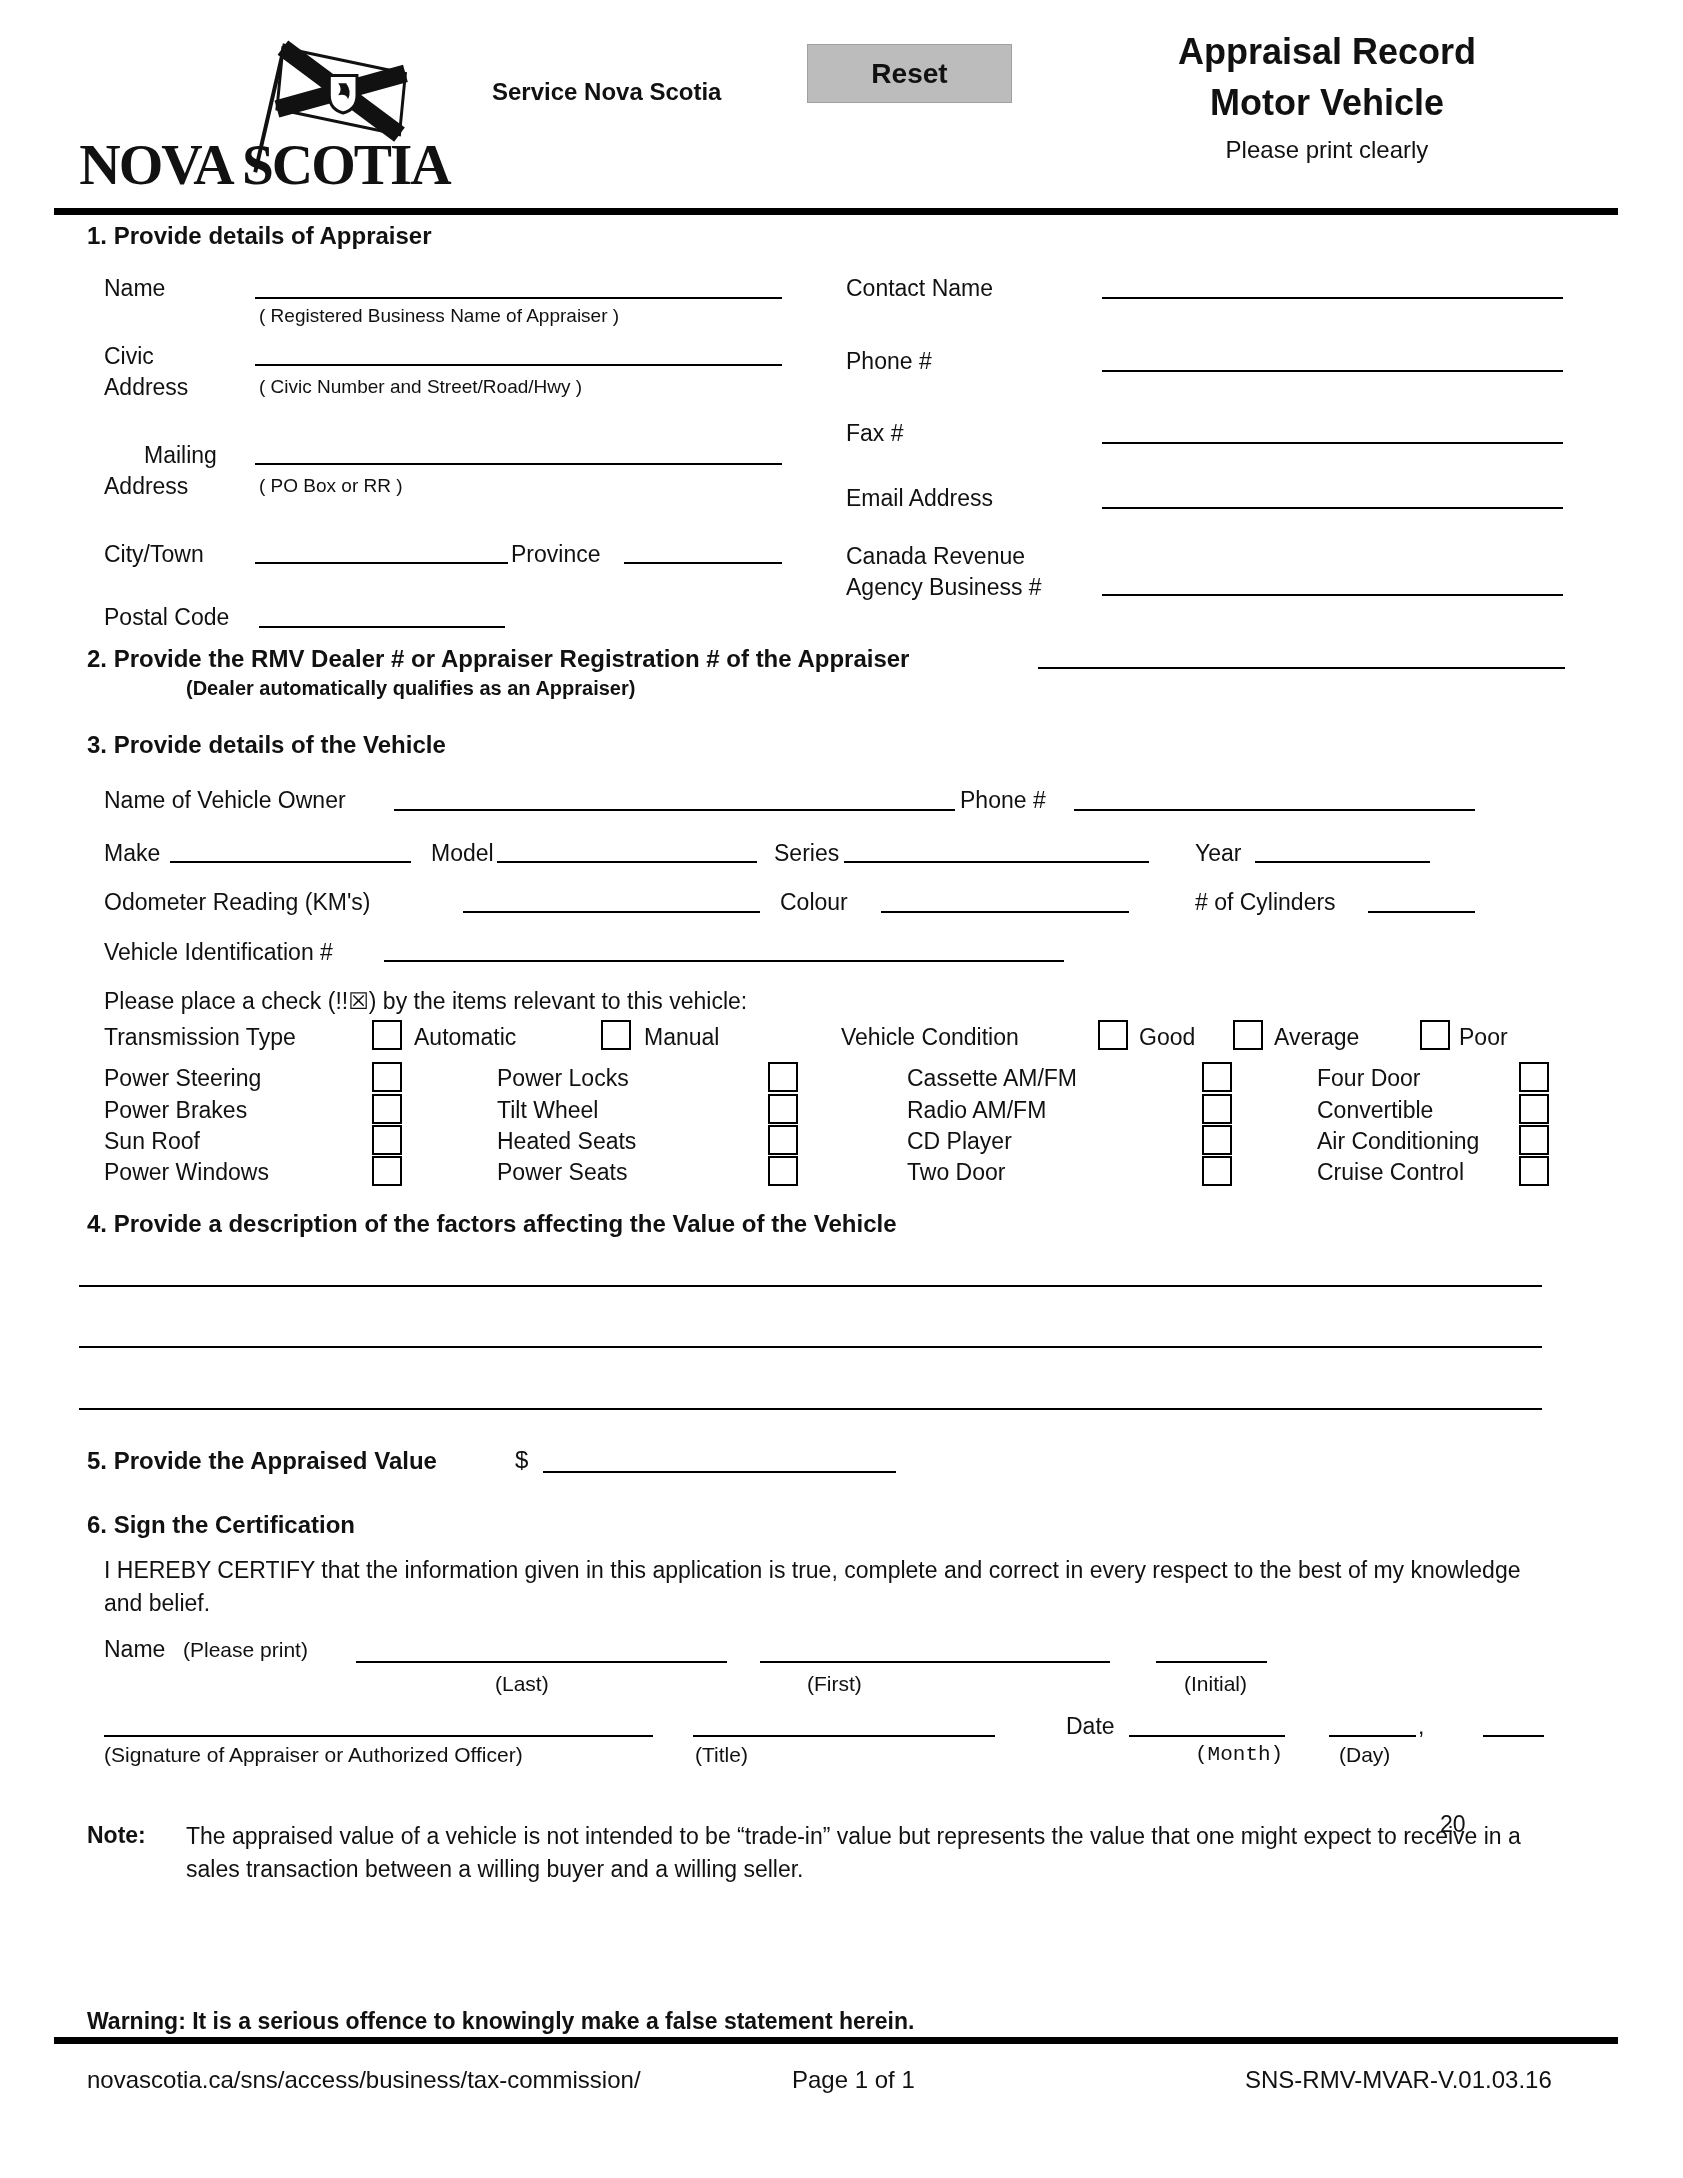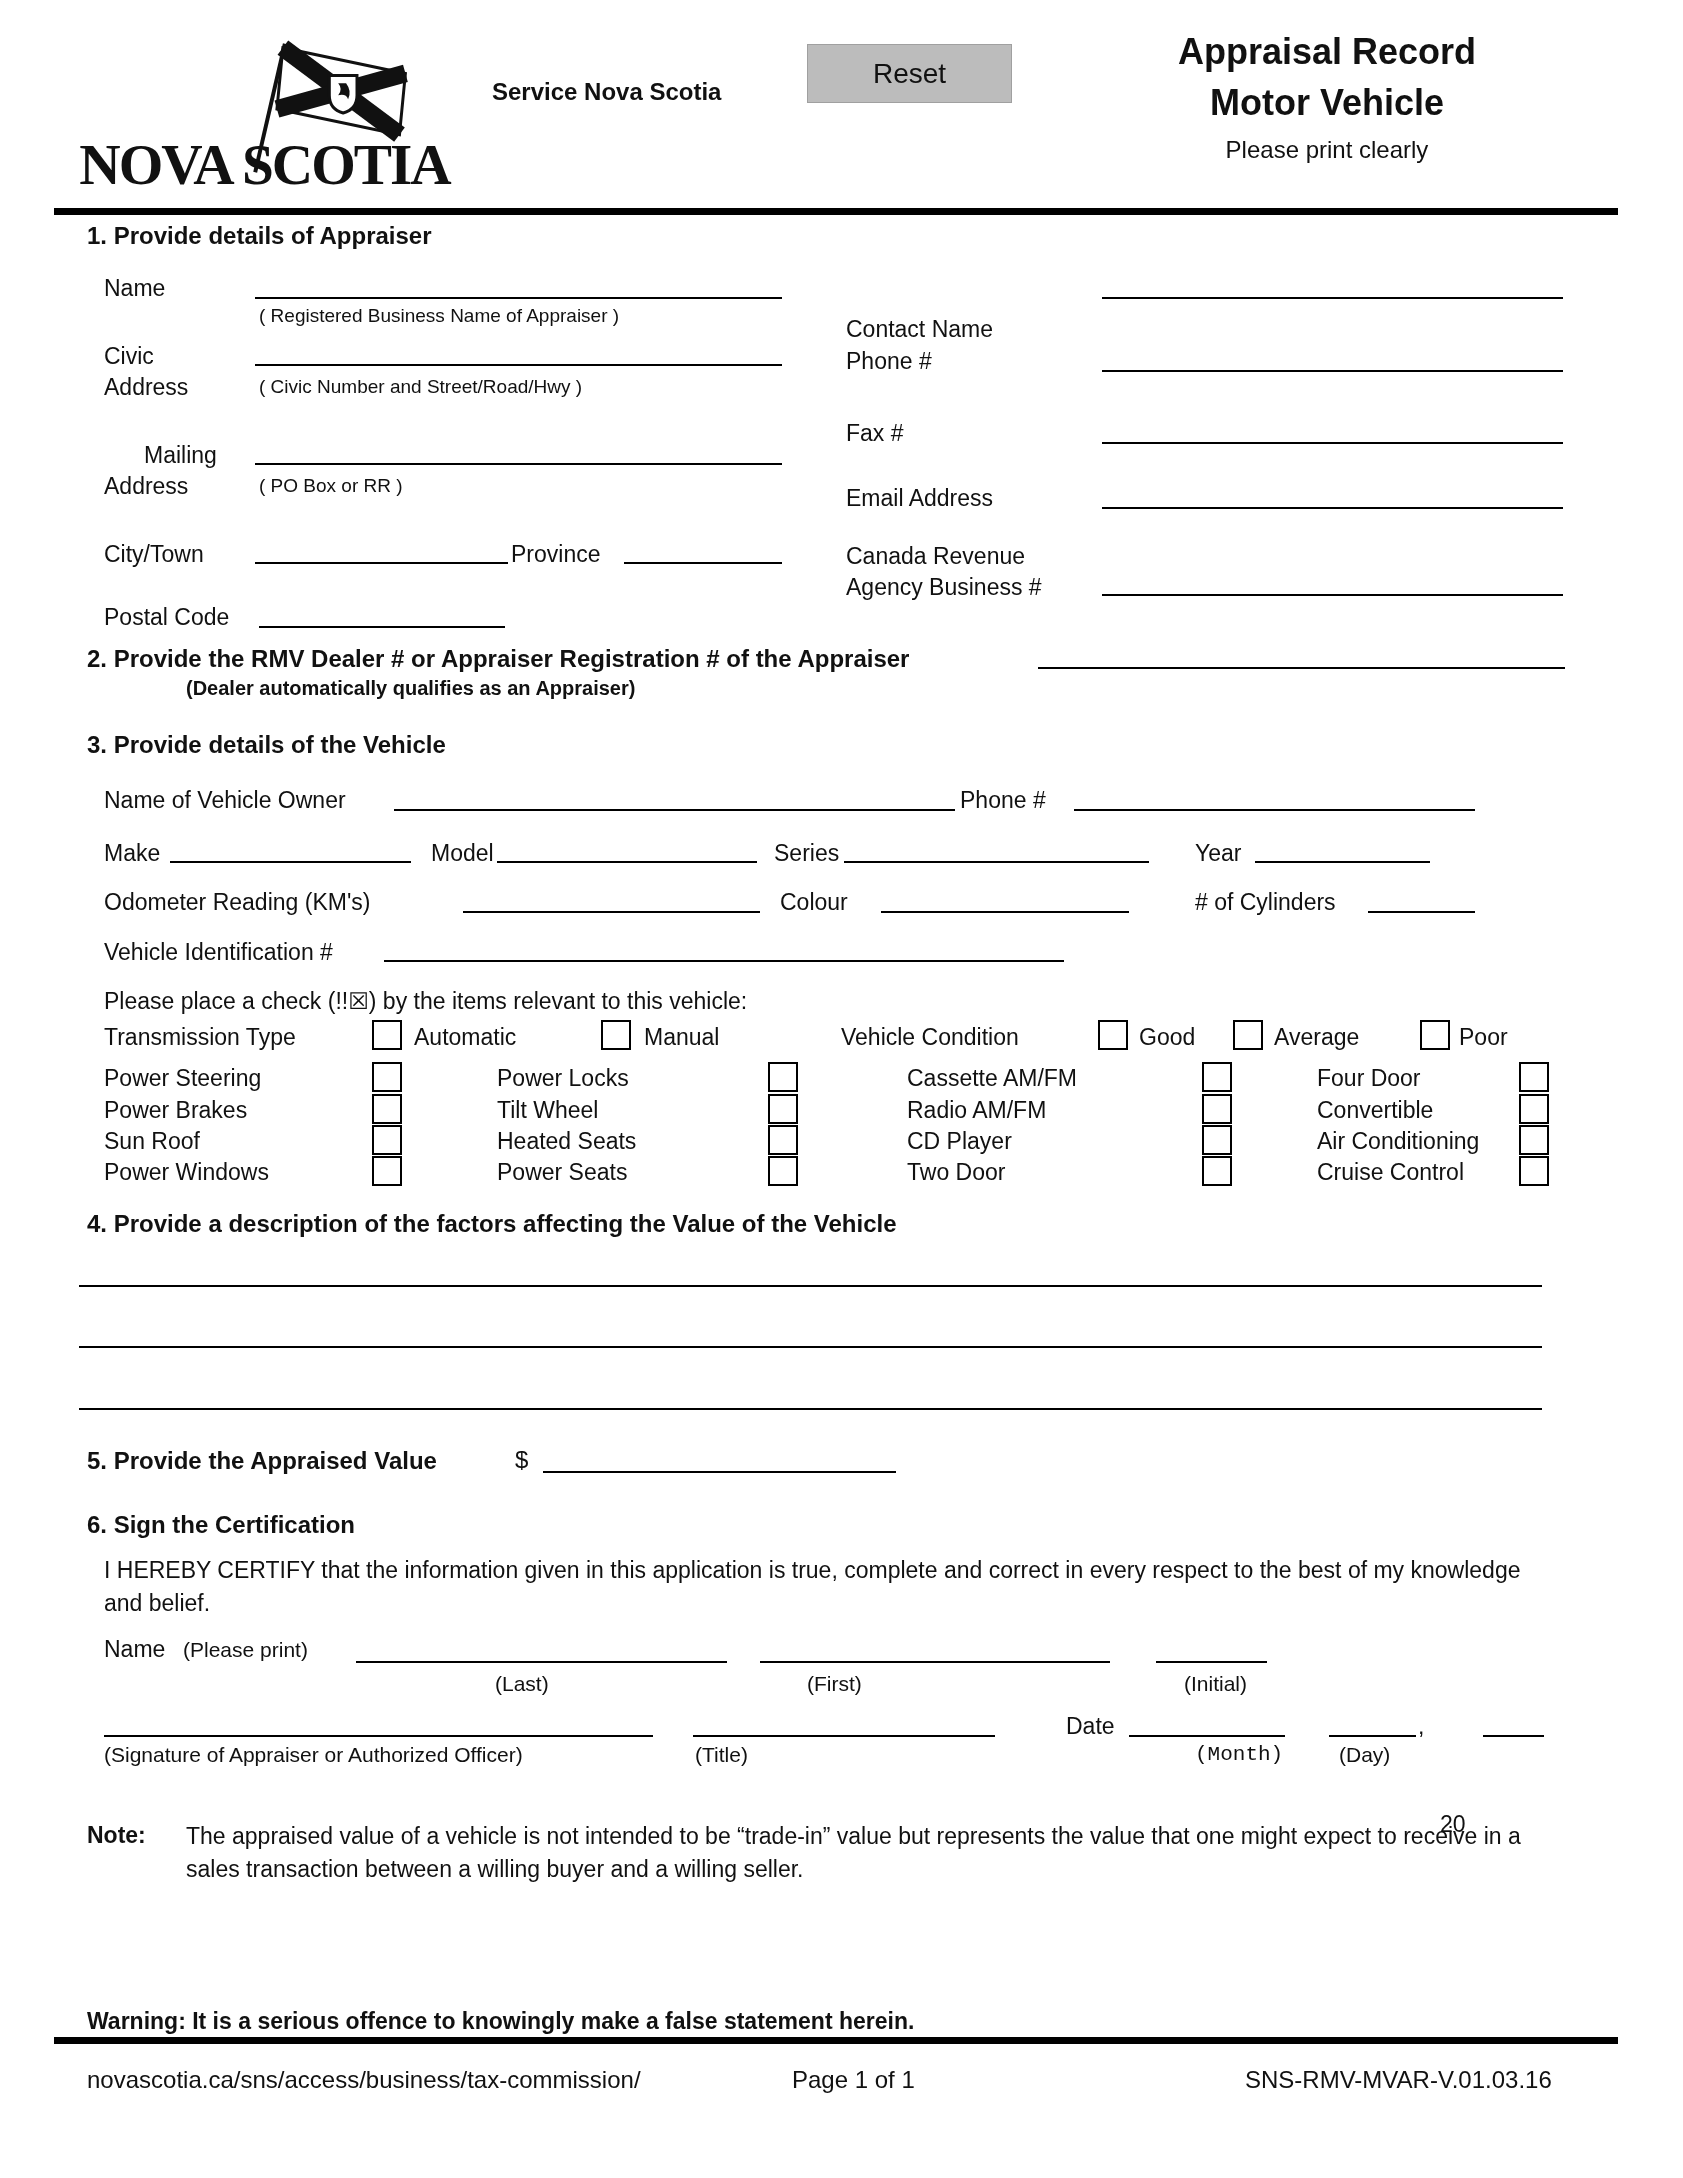--- a/index.html
+++ b/index.html
@@ -10,21 +10,21 @@
   .h{position:absolute;font-size:24px;font-weight:bold;white-space:nowrap;}
   .b{font-weight:bold;}
   .fline{position:absolute;height:0;border-bottom:2px solid #000;}
   .cb{position:absolute;width:26px;height:26px;border:2px solid #000;background:#fff;}
   .rule{position:absolute;left:54px;width:1564px;height:7px;background:#000;}
   .titleblock{position:absolute;left:1129px;top:26px;width:396px;text-align:center;}
   .title{font-size:36px;font-weight:bold;line-height:51px;}
   .subtitle{font-size:24px;margin-top:8px;}
   #resetbtn{position:absolute;left:807px;top:44px;width:203px;height:57px;background:#bcbcbc;
             border:1px solid #a0a0a0;display:flex;align-items:center;justify-content:center;
-            font-size:28px;font-weight:normal;cursor:pointer;}
+            font-size:28px;font-weight:bold;cursor:pointer;}
   .para{position:absolute;font-size:23px;line-height:33px;}
 </style>
 </head>
 <body>
 
 <div id="page">
 
   <svg style="position:absolute;left:79px;top:26px;" width="386" height="168" viewBox="0 0 390 170">
     <line x1="178" y1="148" x2="208" y2="18" stroke="#111" stroke-width="4"></line>
     <g>
@@ -66,21 +66,21 @@
   <div class="sm" style="left:259px;top:475px;">( PO Box or RR )</div>
 
   <div class="lbl" style="left:104px;top:541px;">City/Town</div>
   <div class="fline" style="left:255px;top:562px;width:253px;"></div>
   <div class="lbl" style="left:511px;top:541px;">Province</div>
   <div class="fline" style="left:624px;top:562px;width:158px;"></div>
 
   <div class="lbl" style="left:104px;top:604px;">Postal  Code</div>
   <div class="fline" style="left:259px;top:626px;width:246px;"></div>
 
-  <div class="lbl" style="left:846px;top:275px;margin-top:41px;">Contact Name</div>
+  <div class="lbl" style="left:846px;top:275px;">Contact Name</div>
   <div class="fline" style="left:1102px;top:297px;width:461px;"></div>
 
   <div class="lbl" style="left:846px;top:348px;">Phone  #</div>
   <div class="fline" style="left:1102px;top:370px;width:461px;"></div>
 
   <div class="lbl" style="left:846px;top:420px;">Fax #</div>
   <div class="fline" style="left:1102px;top:442px;width:461px;"></div>
 
   <div class="lbl" style="left:846px;top:485px;">Email Address</div>
   <div class="fline" style="left:1102px;top:507px;width:461px;"></div>

